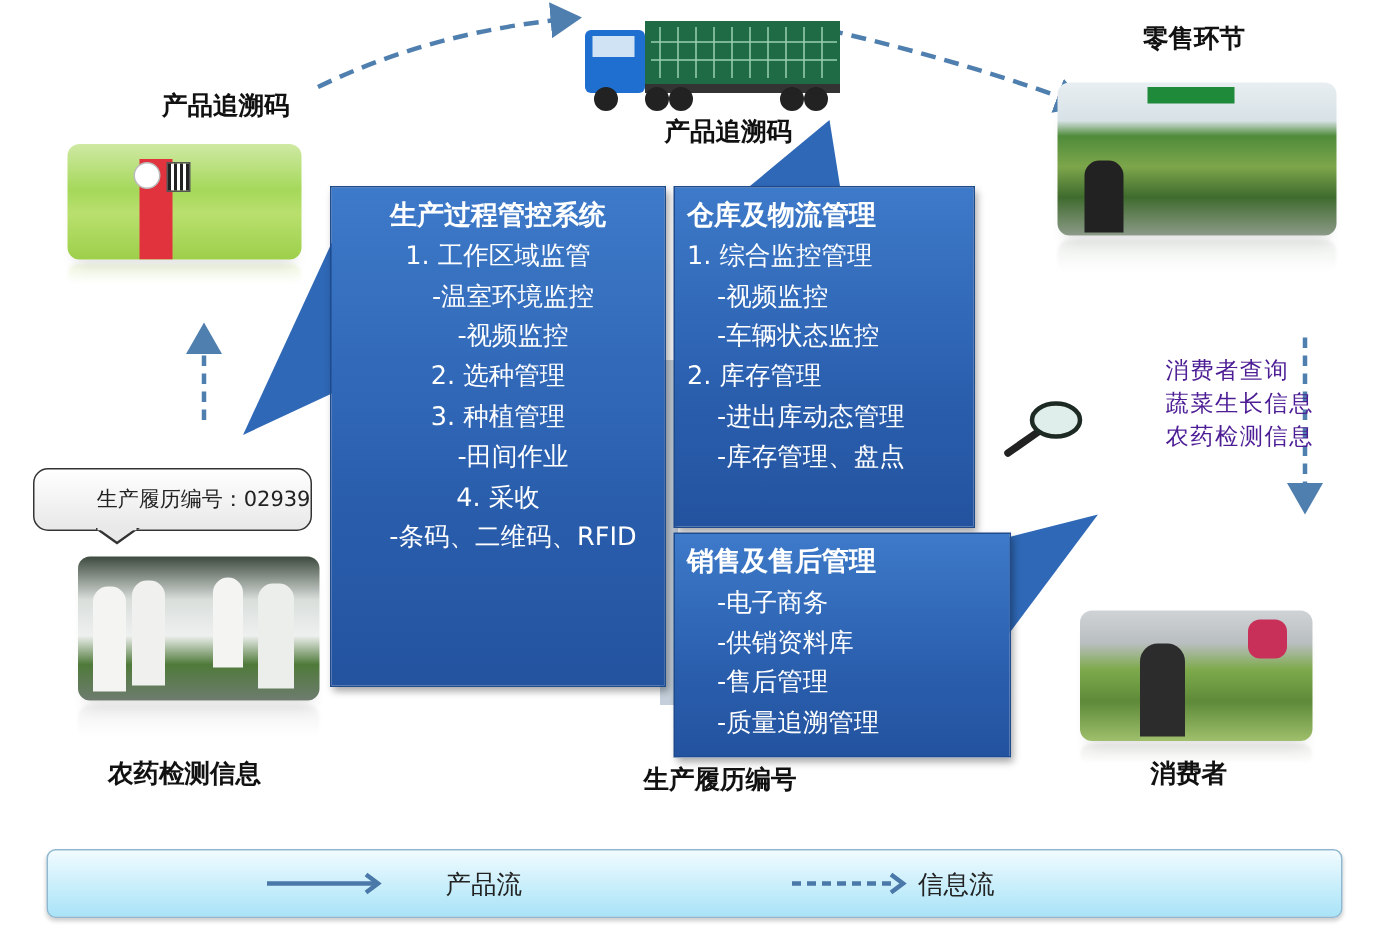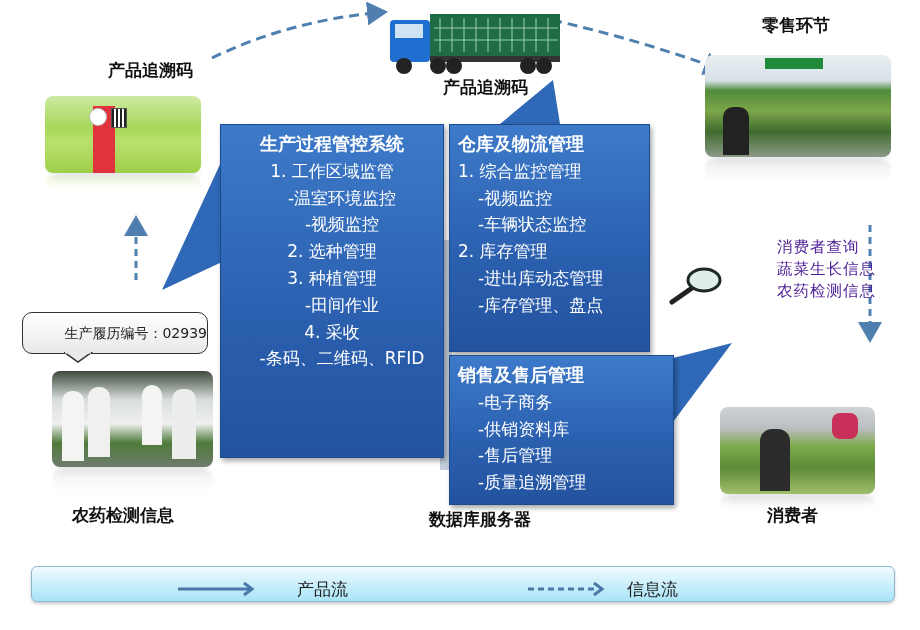--- a/index.html
+++ b/index.html
@@ -44,21 +44,21 @@
     font-size: 17px;
     line-height: 26.8px;
     padding: 6px 8px;
   }
   .panel .ptitle { font-weight: bold; font-size: 18px; }
   .panel .l1 { padding-left: 0; }
   .panel .l2 { padding-left: 20px; }
 
   .legend-bar {
     position: absolute;
-    left: 31px; top: 566px; width: 864px; height: 36px;
+    left: 31px; top: 566px; width: 864px; height: 46px;
     border-radius: 6px;
     border: 1px solid #8fb7cf;
     background: linear-gradient(180deg, #f1fbff 0%, #c8eefb 55%, #a9e3f7 100%);
     box-shadow: 0 2px 3px rgba(0,0,0,0.2);
   }
   .legend-text {
     position: absolute;
     font-size: 17px;
     color: #222;
   }
@@ -175,21 +175,21 @@
   <line x1="4" y1="40" x2="24" y2="26" stroke="#222" stroke-width="5" stroke-linecap="round"></line>
   <ellipse cx="36" cy="18" rx="16" ry="11" fill="#dfeeea" stroke="#1d2a24" stroke-width="3"></ellipse>
 </svg>
 <div class="photo" style="left:720px;top:407px;width:155px;height:87px;background:linear-gradient(180deg,#cfd3d6 0%,#b9bec0 25%,#7eaa4c 45%,#5e8a39 70%,#9fbf6c 100%);">
   <div class="abs" style="left:40px;top:22px;width:30px;height:62px;background:#2c2c2c;border-radius:12px 12px 0 0;"></div>
   <div class="abs" style="left:112px;top:6px;width:26px;height:26px;background:#c8305a;border-radius:8px;"></div>
 </div>
 <div class="reflect" style="left:720px;top:496px;width:155px;height:14px;background:linear-gradient(180deg,#bfc7b8,transparent);"></div>
 <div class="node-label" style="left:767px;top:504px;">消费者</div>
 
-<div class="node-label" style="left:429px;top:508px;">数据库服务器</div>
+<div class="node-label" style="left:429px;top:508px;">生产履历编号</div>
 
 <div class="panel" style="left:220px;top:124px;width:224px;height:334px;text-align:center;">
   <div class="ptitle">生产过程管控系统</div>
   <div class="l1">1. 工作区域监管</div>
   <div class="l2">-温室环境监控</div>
   <div class="l2">-视频监控</div>
   <div class="l1">2. 选种管理</div>
   <div class="l1">3. 种植管理</div>
   <div class="l2">-田间作业</div>
   <div class="l1">4. 采收</div>
@@ -217,14 +217,14 @@
 <div class="legend-bar">
   <svg class="abs" width="80" height="16" style="left:146px;top:14px;">
     <line x1="0" y1="8" x2="72" y2="8" stroke="#4a78a8" stroke-width="3"></line>
     <path d="M66,2 L74,8 L66,14" fill="none" stroke="#4a78a8" stroke-width="3"></path>
   </svg>
   <div class="legend-text" style="left:265px;top:11px;">产品流</div>
   <svg class="abs" width="80" height="16" style="left:496px;top:14px;">
     <line x1="0" y1="8" x2="70" y2="8" stroke="#4a78a8" stroke-width="3" stroke-dasharray="6,4"></line>
     <path d="M66,2 L74,8 L66,14" fill="none" stroke="#4a78a8" stroke-width="3"></path>
   </svg>
-  <div class="legend-text" style="left:595px;top:11px;">信息流</div>
+  <div class="legend-text" style="left:580px;top:11px;">信息流</div>
 </div>
 
 </body></html>

